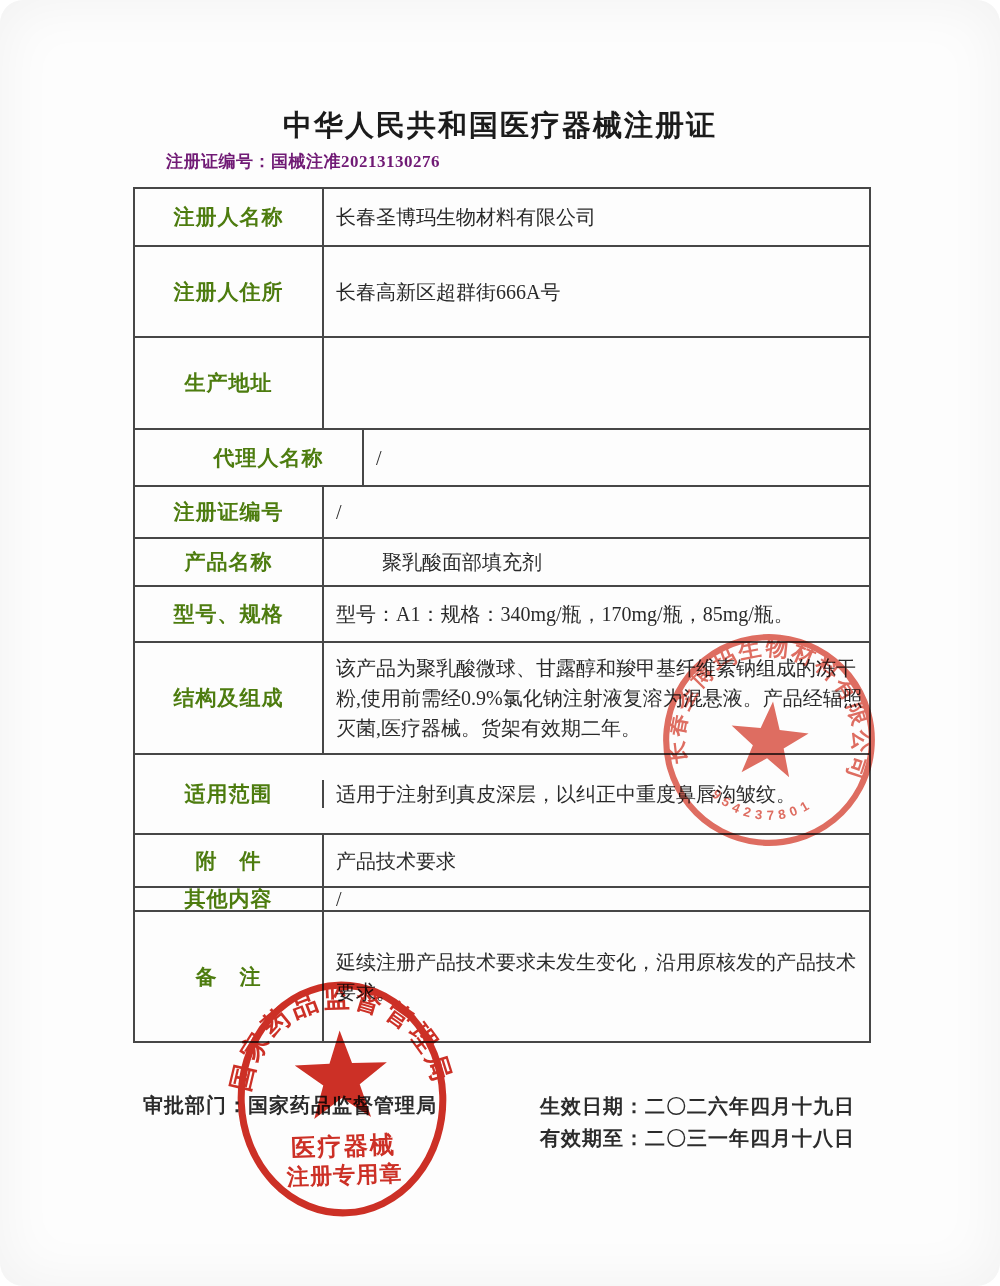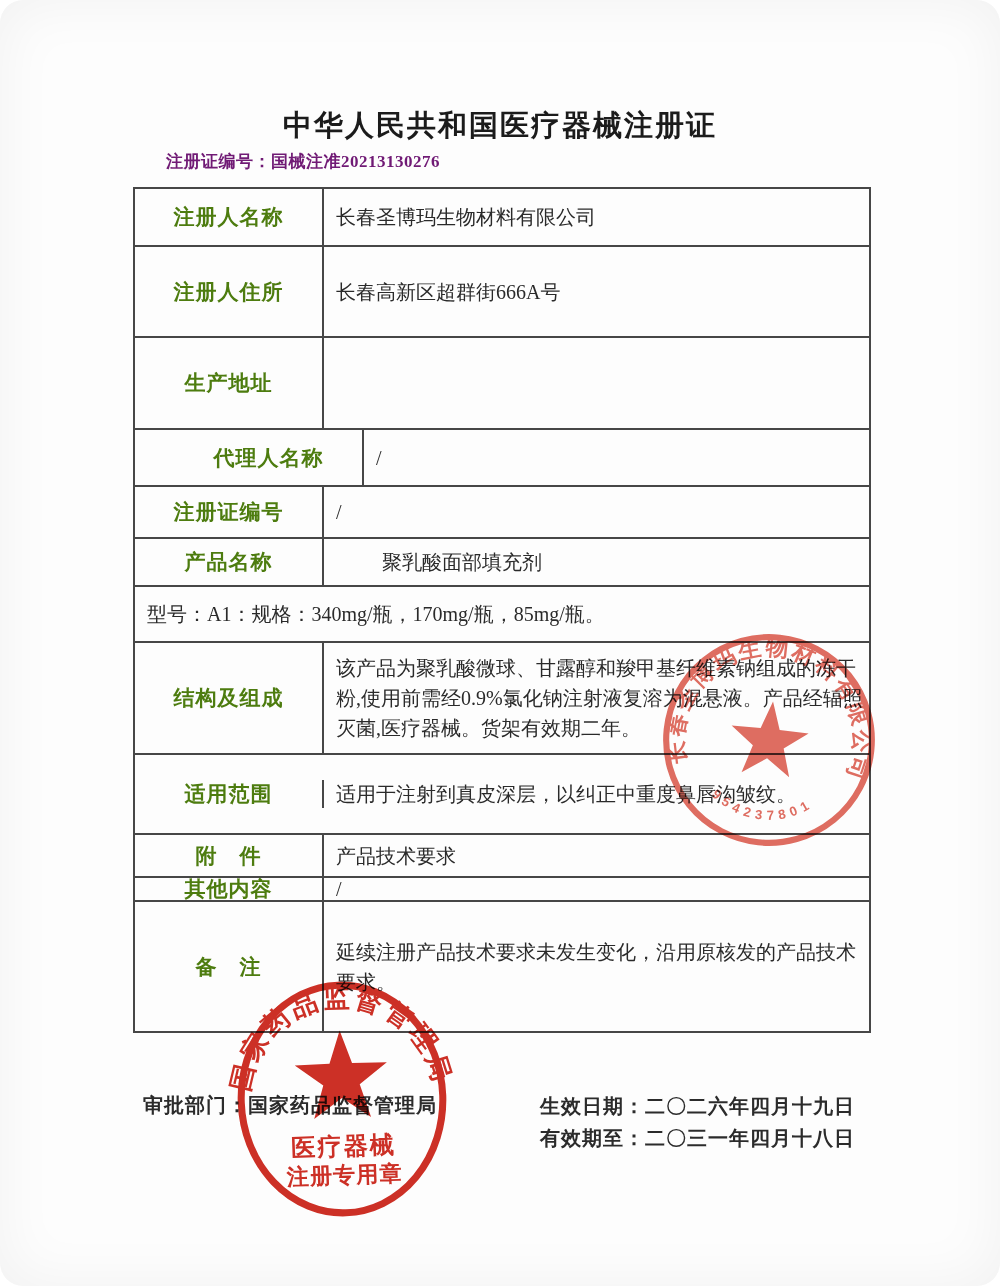--- a/index.html
+++ b/index.html
@@ -36,21 +36,21 @@
   .row + .row{border-top:2px solid #474747;}
   .row:nth-child(1){height:56px;}
   .row:nth-child(2){height:91px;}
   .row:nth-child(3){height:92px;}
   .row:nth-child(4){height:57px;padding-left:40px;}
   .row:nth-child(5){height:52px;}
   .row:nth-child(6){height:48px;gap:46px;}
   .row:nth-child(7){height:56px;}
   .row:nth-child(8){height:112px;}
   .row:nth-child(9){height:80px;align-items:center;}
-  .row:nth-child(10){height:43px;justify-content:space-between;}
+  .row:nth-child(10){height:53px;justify-content:space-between;}
   .row:nth-child(11){height:24px;}
   .row:nth-child(12){height:131px;}
   .label-cell{
     width:189px;flex:0 0 189px;box-sizing:border-box;
     border-right:2px solid #474747;
     display:flex;align-items:center;justify-content:center;
     font-family:"Liberation Sans", sans-serif;
     font-weight:bold;font-size:21px;letter-spacing:1px;color:#4d7c0f;
     text-align:center;
   }
@@ -113,20 +113,21 @@
     </div>
     <div class="row">
       <div class="label-cell">注册证编号</div>
       <div class="value-cell">/</div>
     </div>
     <div class="row">
       <div class="label-cell">产品名称</div>
       <div class="value-cell">聚乳酸面部填充剂</div>
     </div>
     <div class="row">
+      <div class="label-cell">型号、规格</div>
       <div class="value-cell">型号：A1：规格：340mg/瓶，170mg/瓶，85mg/瓶。</div>
     </div>
     <div class="row">
       <div class="label-cell">结构及组成</div>
       <div class="value-cell">该产品为聚乳酸微球、甘露醇和羧甲基纤维素钠组成的冻干粉,使用前需经0.9%氯化钠注射液复溶为混悬液。产品经辐照灭菌,医疗器械。货架有效期二年。</div>
     </div>
     <div class="row">
       <div class="label-cell">适用范围</div>
       <div class="value-cell">适用于注射到真皮深层，以纠正中重度鼻唇沟皱纹。</div>
     </div>

